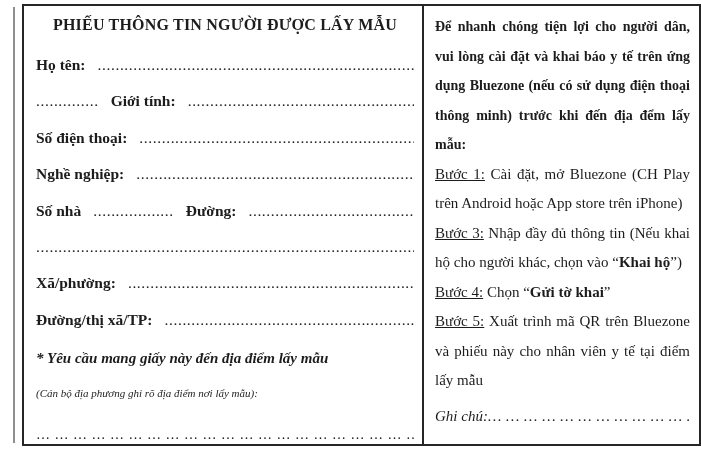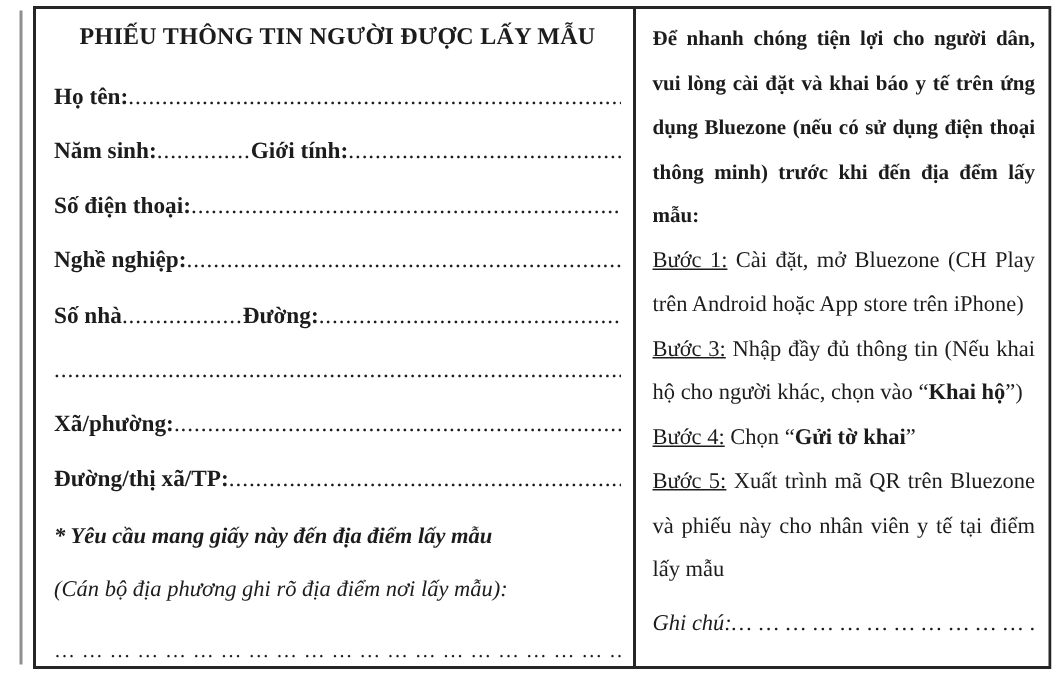--- a/index.html
+++ b/index.html
@@ -45,33 +45,34 @@
     line-height:24px;
     margin:2px 0 10px 0;
   }
   .frow{
     display:flex;
     align-items:baseline;
     line-height:36.4px;
     font-size:15.5px;
     white-space:nowrap;
     overflow:hidden;
+    gap:12px;
   }
   .frow .lbl{font-weight:bold;flex:0 0 auto;}
   .frow .mid{flex:0 0 auto;letter-spacing:.6px;}
   .frow .dots{flex:1 1 auto;overflow:hidden;letter-spacing:.6px;}
   .note-bold{
     font-weight:bold;font-style:italic;
     font-size:15px;line-height:36px;
     margin-top:2px;
     white-space:nowrap;overflow:hidden;
   }
   .note-italic{
     font-style:italic;
-    font-size:15px;line-height:34px;
+    font-size:11px;line-height:34px;
     white-space:nowrap;overflow:hidden;
   }
   .fill-line{
     margin-top:16px;
     font-size:14px;line-height:18px;
     letter-spacing:.5px;
     white-space:nowrap;overflow:hidden;
   }
   .intro{
     font-weight:bold;
@@ -106,21 +107,20 @@
 
     <div class="col-left">
       <div class="form-title">PHIẾU THÔNG TIN NGƯỜI ĐƯỢC LẤY MẪU</div>
 
       <div class="frow">
         <span class="lbl">Họ tên:</span>
           <span class="dots">......................................................................................................................</span>
       </div>
 
       <div class="frow">
-        <span class="lbl">Năm sinh:</span>
           <span class="mid"> ..............</span>
           <span class="lbl">Giới tính:</span>
           <span class="dots"> ........................................................</span>
       </div>
 
       <div class="frow">
         <span class="lbl">Số điện thoại:</span>
           <span class="dots">......................................................................................................................</span>
       </div>
 

